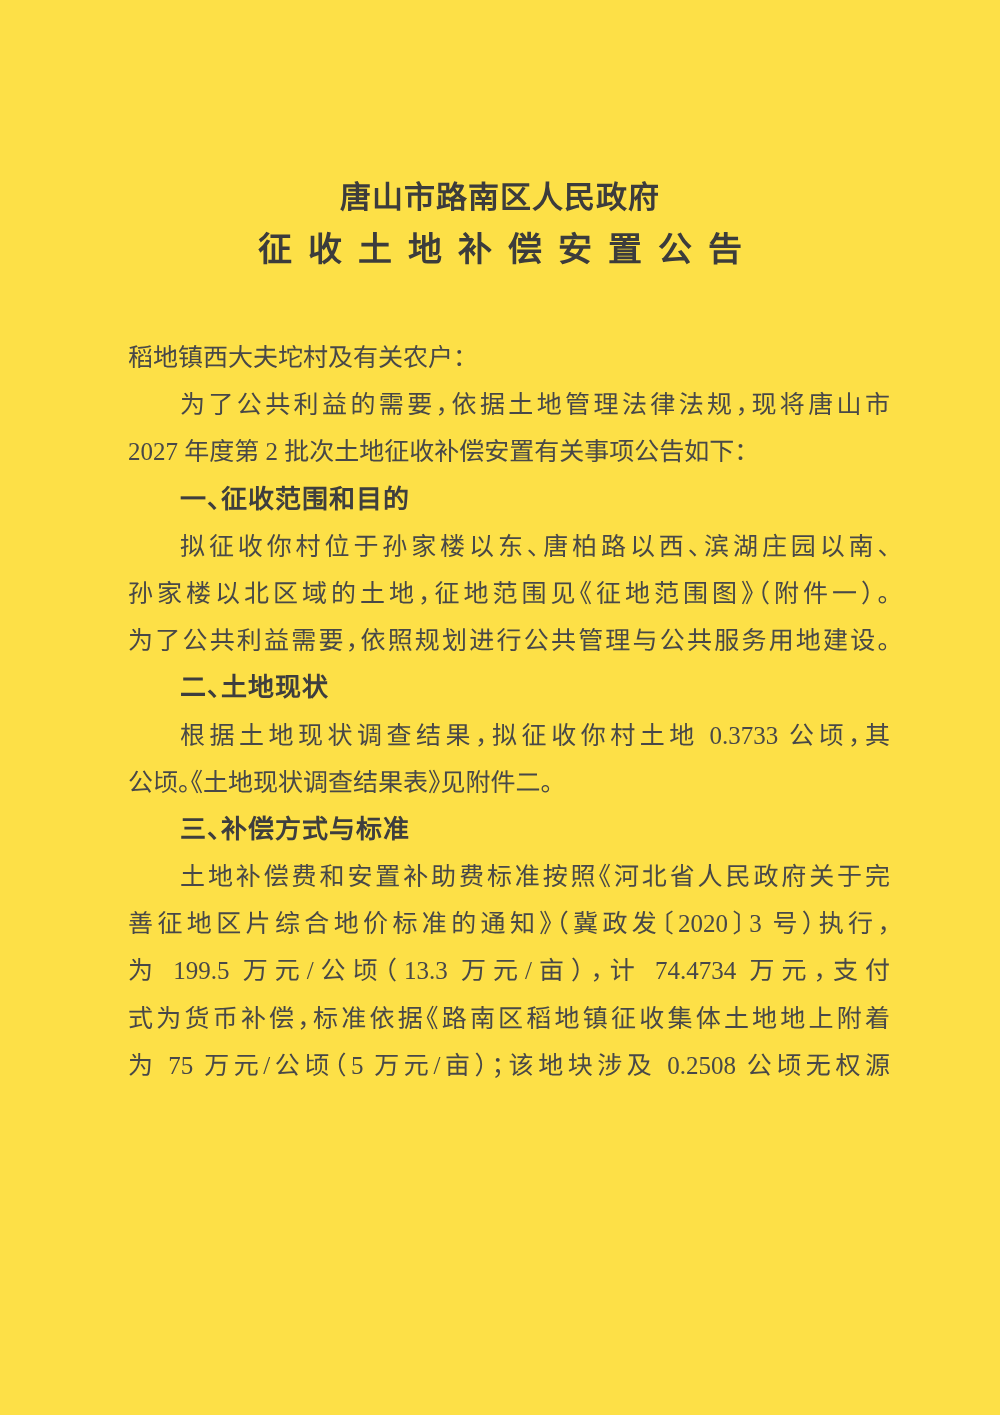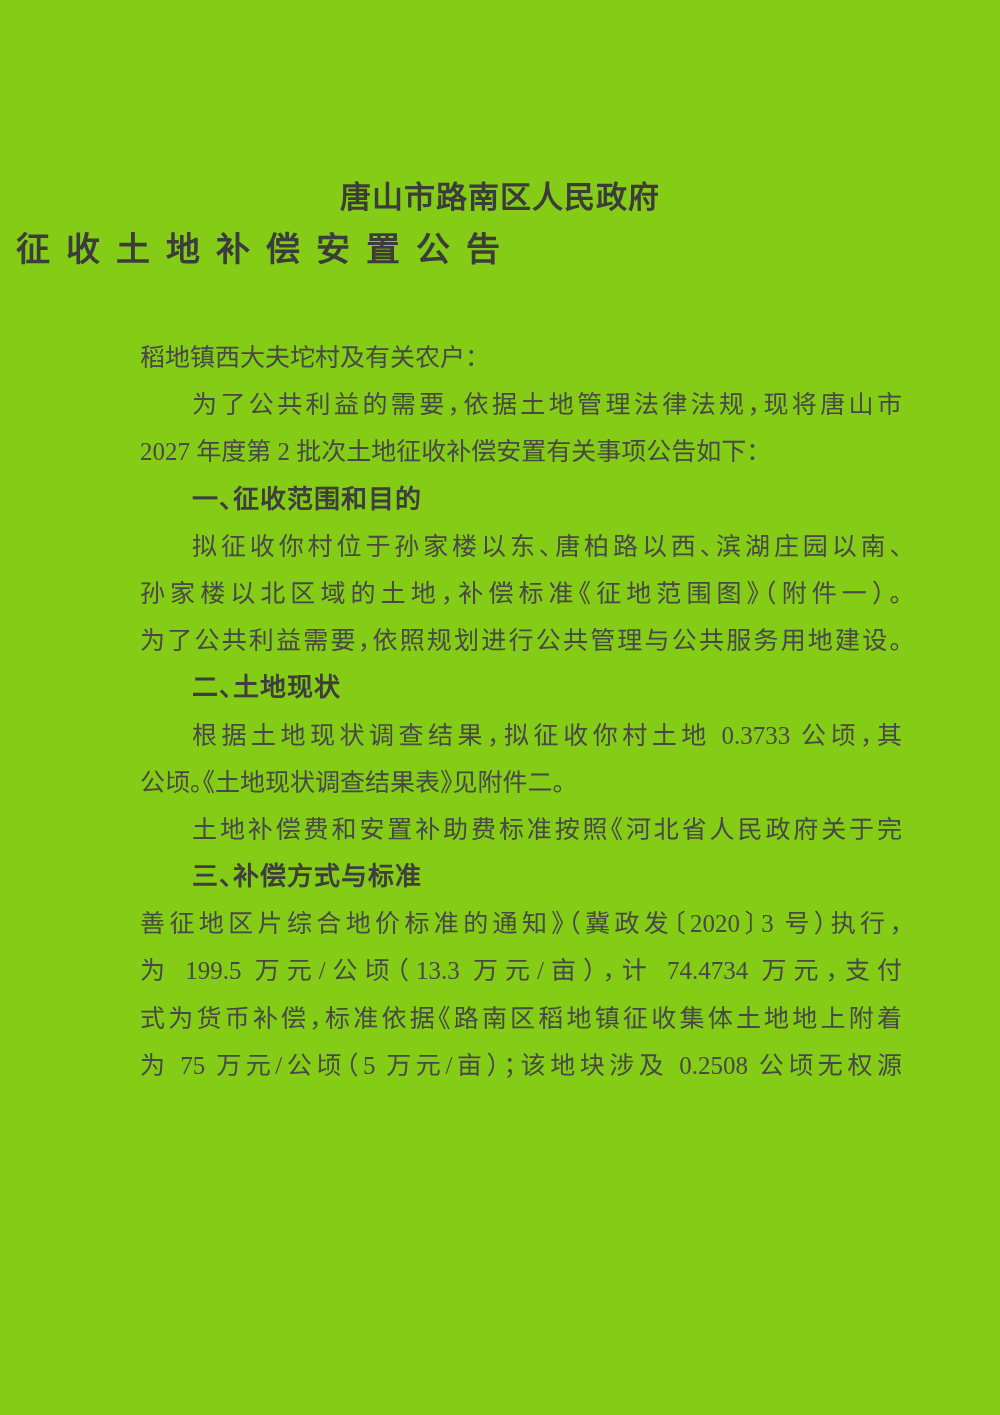--- a/index.html
+++ b/index.html
@@ -5,53 +5,54 @@
   * { margin: 0; padding: 0; box-sizing: border-box; }
   html, body {
     width: 1000px;
     background: #ffffff;
     font-family: "Liberation Serif", serif;
   }
   .page {
     position: relative;
     width: 1000px;
     height: 1415px;
-    background: #84cc16;
+    background: #fde047;
     overflow: hidden;
   }
   .doc-title-1 {
     position: absolute;
     top: 179px;
     left: 0;
     width: 1000px;
     text-align: center;
     font-family: "Liberation Sans", sans-serif;
     font-weight: 600;
     font-size: 31px;
     line-height: 38px;
     letter-spacing: 1px;
     color: #3c3c3c;
   }
   .doc-title-2 {
     position: absolute;
     top: 227px;
     left: 0;
     width: 1000px;
+    text-align: center;
     font-family: "Liberation Sans", sans-serif;
     font-weight: 600;
     font-size: 34px;
     line-height: 44px;
     letter-spacing: 16px;
     text-indent: 16px;
     color: #3c3c3c;
   }
   .doc-body {
     position: absolute;
     top: 334px;
-    left: 140px;
+    left: 128px;
     width: 762px;
   }
   .line {
     height: 47.2px;
     line-height: 47.2px;
     font-size: 25px;
     color: #484848;
     overflow: hidden;
     white-space: nowrap;
     text-align: left;
@@ -78,25 +79,25 @@
 
 <div class="page">
   <div class="doc-title-1">唐山市路南区人民政府</div>
   <div class="doc-title-2">征收土地补偿安置公告</div>
   <div class="doc-body">
       <div class="line salutation">稻地镇西大夫坨村及有关农户：</div>
       <div class="line paragraph indent justify">为了公共利益的需要，依据土地管理法律法规，现将唐山市</div>
       <div class="line paragraph">2027 年度第 2 批次土地征收补偿安置有关事项公告如下：</div>
       <div class="line heading indent">一、征收范围和目的</div>
       <div class="line paragraph indent justify">拟征收你村位于孙家楼以东、唐柏路以西、滨湖庄园以南、</div>
-      <div class="line paragraph justify">孙家楼以北区域的土地，补偿标准《征地范围图》（附件一）。</div>
+      <div class="line paragraph justify">孙家楼以北区域的土地，征地范围见《征地范围图》（附件一）。</div>
       <div class="line paragraph justify">为了公共利益需要，依照规划进行公共管理与公共服务用地建设。</div>
       <div class="line heading indent">二、土地现状</div>
       <div class="line paragraph indent justify">根据土地现状调查结果，拟征收你村土地 0.3733 公顷，其</div>
       <div class="line paragraph">公顷。《土地现状调查结果表》见附件二。</div>
+      <div class="line heading indent">三、补偿方式与标准</div>
       <div class="line paragraph indent justify">土地补偿费和安置补助费标准按照《河北省人民政府关于完</div>
-      <div class="line heading indent">三、补偿方式与标准</div>
       <div class="line paragraph justify">善征地区片综合地价标准的通知》（冀政发〔2020〕3 号）执行，</div>
       <div class="line paragraph justify">为 199.5 万元/公顷（13.3 万元/亩），计 74.4734 万元，支付</div>
       <div class="line paragraph justify">式为货币补偿，标准依据《路南区稻地镇征收集体土地地上附着</div>
       <div class="line paragraph justify">为 75 万元/公顷（5 万元/亩）；该地块涉及 0.2508 公顷无权源</div>
     </div>
 </div>
 
 </body></html>

